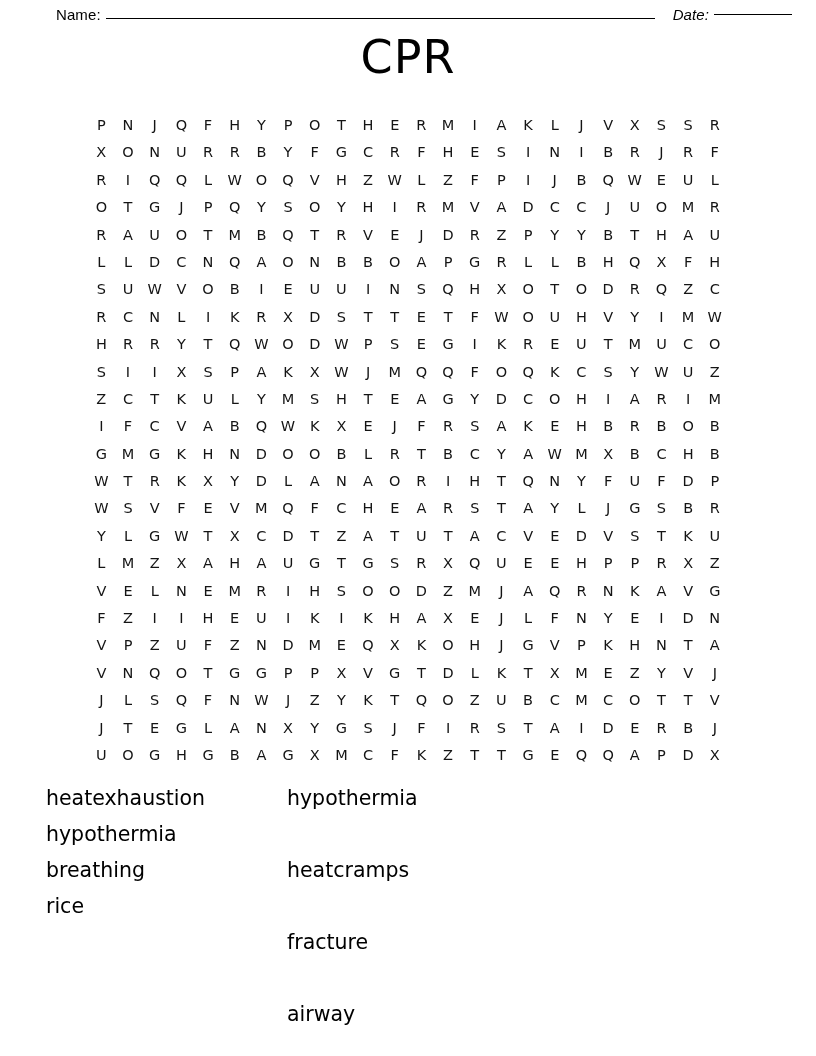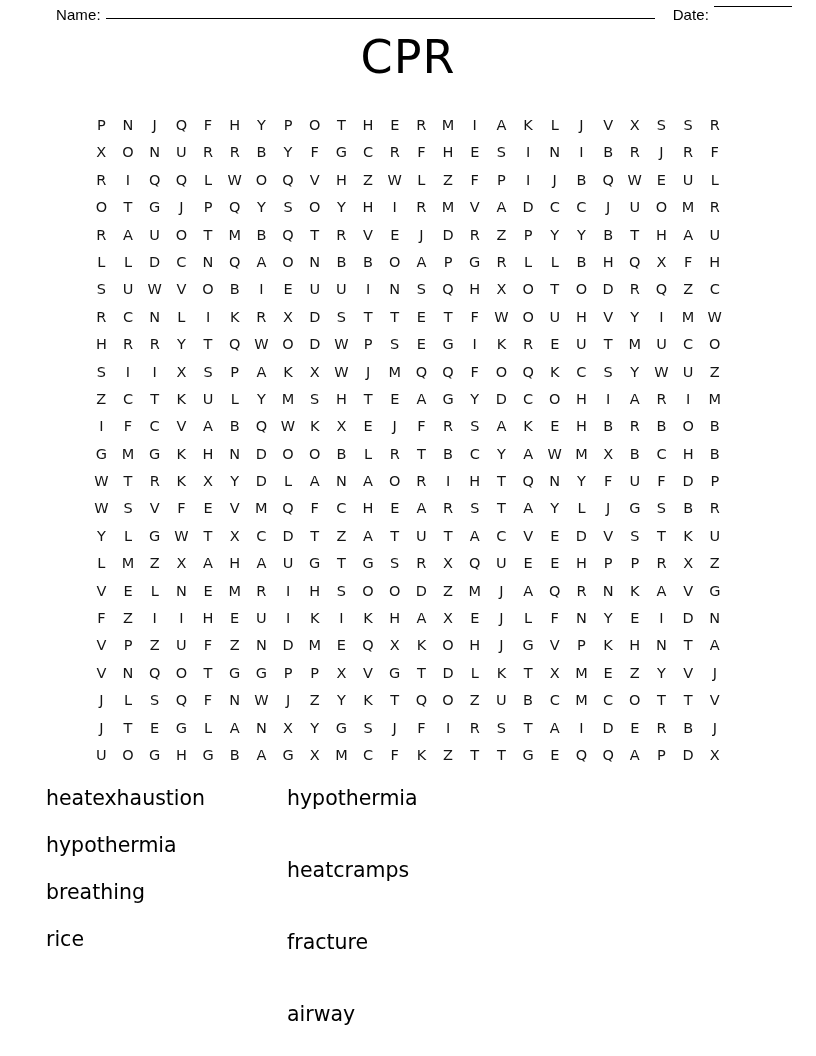--- a/index.html
+++ b/index.html
@@ -32,23 +32,24 @@
     font-size: 15px;
     margin-left: 16px;
   }
   .field-name {
     display: flex;
     align-items: baseline;
     flex: 1 1 auto;
   }
   .field-date {
     display: flex;
-    align-items: flex-start;
+    align-items: center;
     flex: 0 0 auto;
     margin-left: 18px;
+    font-style: italic;
   }
   .field-label {
     white-space: nowrap;
     letter-spacing: 0.1px;
   }
   .rule {
     display: inline-block;
     border-bottom: 1.3px solid #000;
     height: 1px;
     margin-left: 5px;
@@ -102,21 +103,21 @@
     left: 46px;
     top: 780px;
     width: 700px;
     display: flex;
     align-items: flex-start;
   }
   .word-col {
     display: flex;
     flex-direction: column;
   }
-  .word-col-1 { width: 241px; gap: 11px; }
+  .word-col-1 { width: 241px; }
   .word-col-2 { width: 241px; gap: 36px; }
   .word-col-3 { width: 218px; }
   .word-item {
     font-family: "DejaVu Sans", sans-serif;
     font-size: 20.5px;
     line-height: 36px;
     color: #000;
     white-space: nowrap;
   }
 </style>

